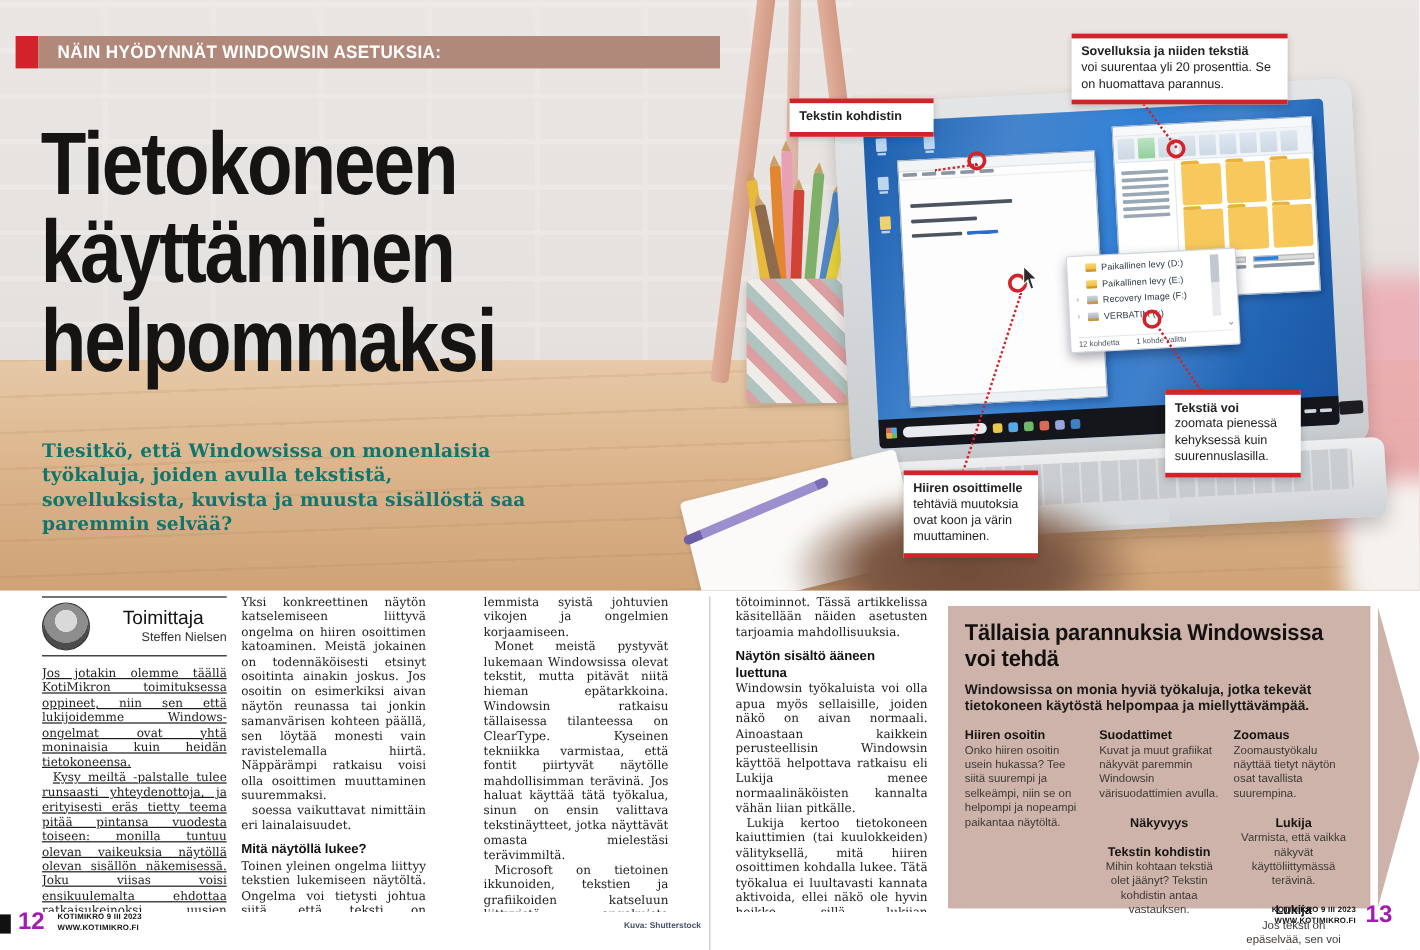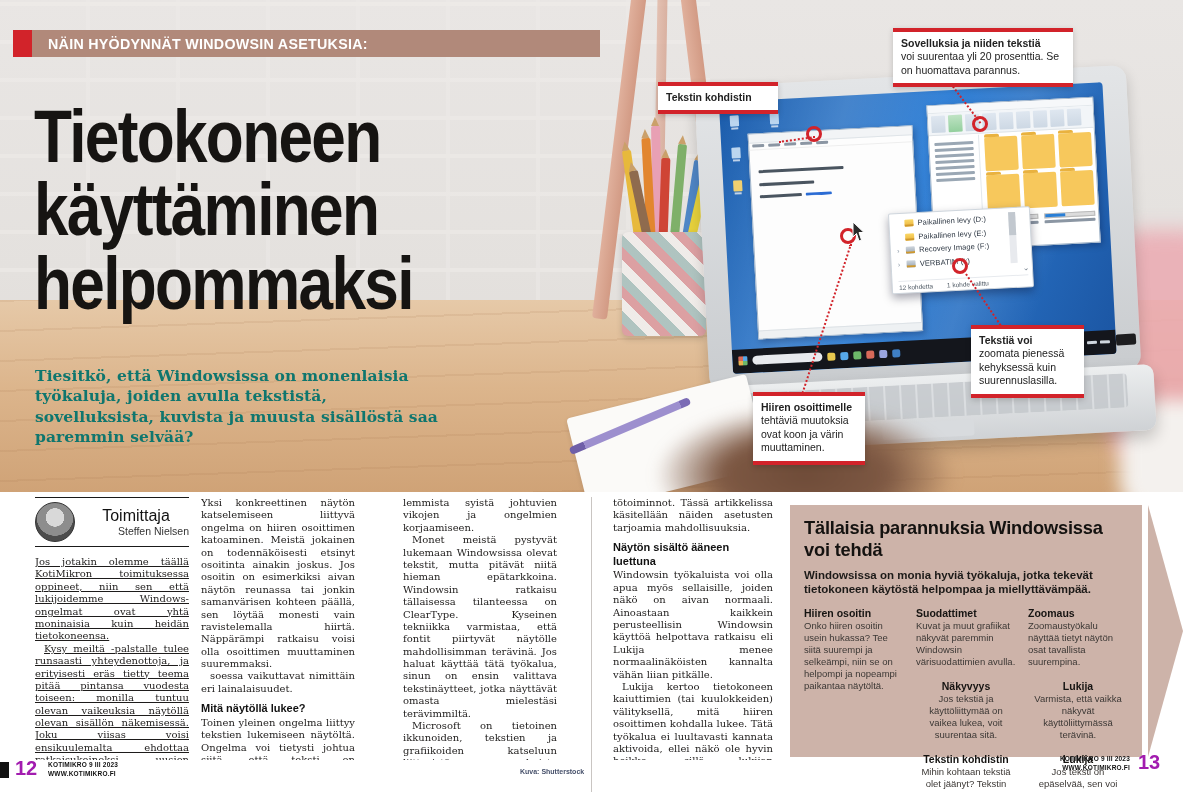--- a/index.html
+++ b/index.html
@@ -422,21 +422,20 @@
         <p>Onko hiiren osoitin usein hukassa? Tee siitä suurempi ja selkeämpi, niin se on helpompi ja nopeampi paikantaa näytöltä.</p>
       </div>
     </div>
     <div>
       <div class="tip">
         <h4>Suodattimet</h4>
         <p>Kuvat ja muut grafiikat näkyvät paremmin Windowsin värisuodattimien avulla.</p>
       </div>
       <div class="tip">
         <h4>Näkyvyys</h4>
-        <p>Jos tekstiä ja käyttöliittymää on vaikea lukea, voit suurentaa sitä.</p>
       </div>
       <div class="tip">
         <h4>Tekstin kohdistin</h4>
         <p>Mihin kohtaan tekstiä olet jäänyt? Tekstin kohdistin antaa vastauksen.</p>
       </div>
     </div>
     <div>
       <div class="tip">
         <h4>Zoomaus</h4>
         <p>Zoomaustyökalu näyttää tietyt näytön osat tavallista suurempina.</p>

